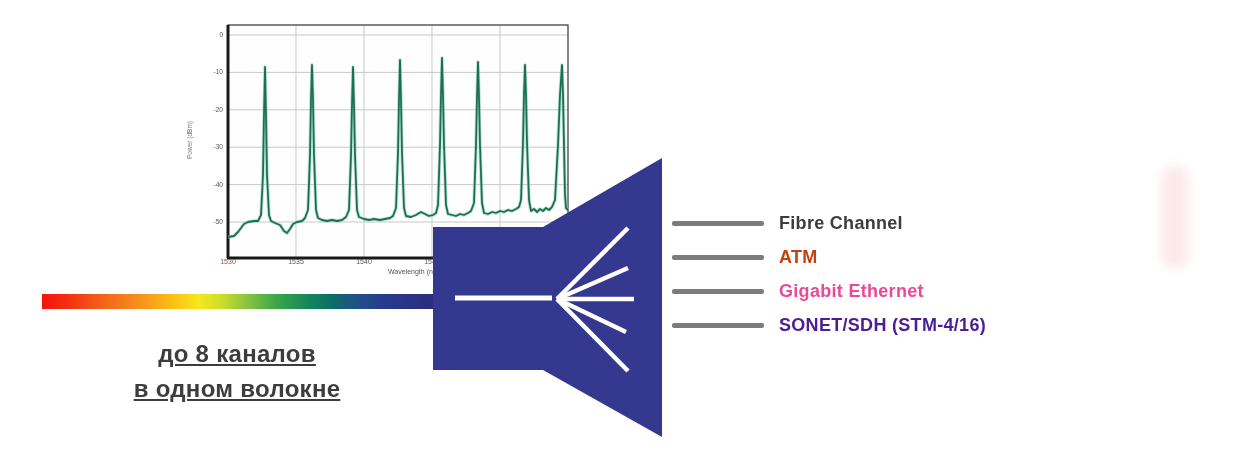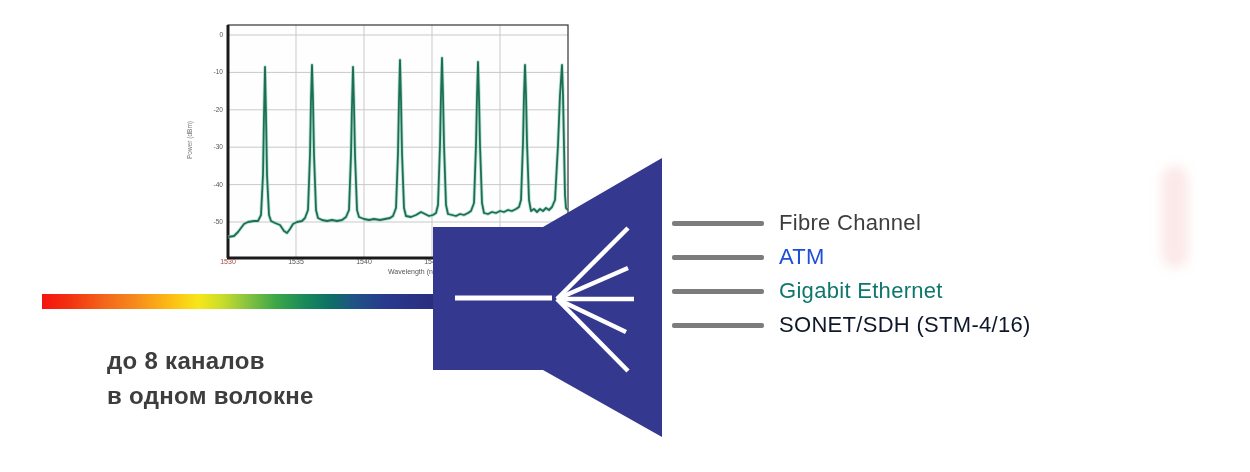--- a/index.html
+++ b/index.html
@@ -15,29 +15,29 @@
     position:absolute;left:42px;top:294px;width:391px;height:15px;
     background:linear-gradient(to right,
       #f6130e 0%, #f2320f 7%, #f4661a 16%, #f68b1d 24%, #fcb813 32%,
       #f6e71b 40%, #cadd2a 46%, #8cc63f 52%, #3aa648 60%, #16865c 68%,
       #0e6e66 74%, #1f5287 80%, #283a8d 88%, #2b2d7e 100%);
   }
   
   .mux-svg{position:absolute;left:430px;top:155px;width:240px;height:290px;}
   
   .caption{
-    position:absolute;left:107px;top:343px;width:260px;
-    font-size:24px;font-weight:700;line-height:35px;letter-spacing:.3px;
+    position:absolute;left:107px;top:336px;width:260px;text-align:center;
+    font-size:24px;font-weight:700;line-height:35px;letter-spacing:.3px;text-decoration:underline;
   }
   
   .channels{position:absolute;left:672px;top:206px;}
   .channel-row{display:flex;align-items:center;height:34px;}
   .channel-dash{width:92px;height:5px;border-radius:2px;margin-right:15px;flex:0 0 auto;}
   .channel-label{
-    font-size:22px;font-weight:400;letter-spacing:.3px;white-space:nowrap;
+    font-size:18px;font-weight:700;letter-spacing:.3px;white-space:nowrap;
   }
   
   .pink-smudge{
     position:absolute;left:1162px;top:166px;width:26px;height:102px;border-radius:13px;
     background:rgba(244,178,178,.30);filter:blur(6px);
   }
 </style>
 </head>
 <body>
 
@@ -105,26 +105,26 @@
     </g>
   </svg>
 
   <div class="channels">
     <div class="channel-row">
       <span class="channel-dash" style="background: rgb(124, 124, 124);"></span>
       <span class="channel-label" style="color: rgb(61, 61, 61);">Fibre Channel</span>
     </div>
     <div class="channel-row">
       <span class="channel-dash" style="background: rgb(124, 124, 124);"></span>
-      <span class="channel-label" style="color: #1d4ed8;">ATM</span>
+      <span class="channel-label" style="color: #c2410c;">ATM</span>
     </div>
     <div class="channel-row">
       <span class="channel-dash" style="background: rgb(124, 124, 124);"></span>
-      <span class="channel-label" style="color: #0f766e;">Gigabit Ethernet</span>
+      <span class="channel-label" style="color: #ec4899;">Gigabit Ethernet</span>
     </div>
     <div class="channel-row">
       <span class="channel-dash" style="background: rgb(124, 124, 124);"></span>
-      <span class="channel-label" style="color: #0f172a;">SONET/SDH (STM-4/16)</span>
+      <span class="channel-label" style="color: #4c1d95;">SONET/SDH (STM-4/16)</span>
     </div>
   </div>
 
   <div class="pink-smudge"></div>
 </div>
 
 </body></html>

